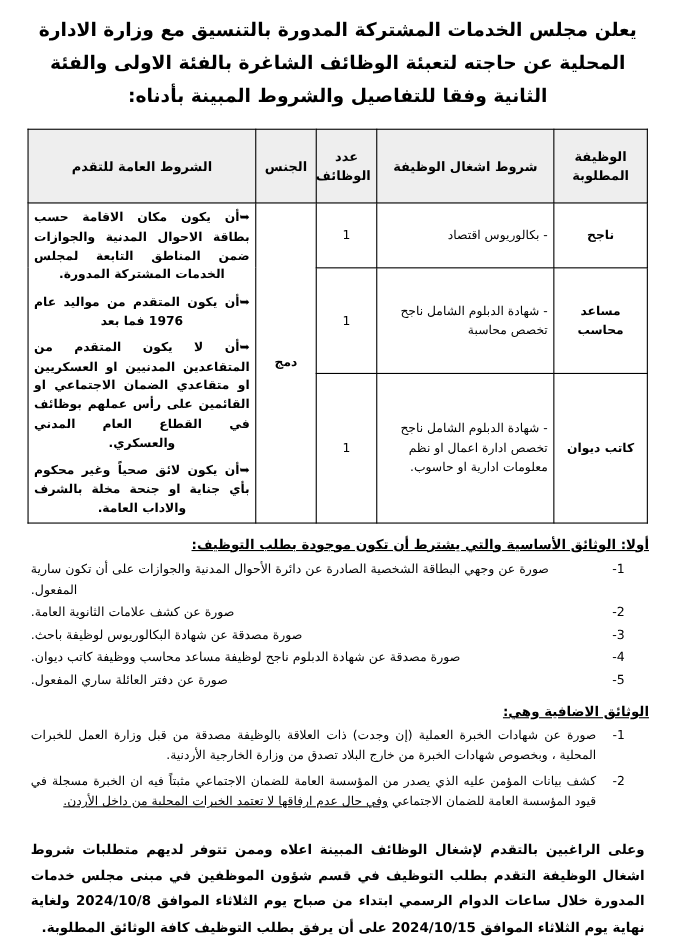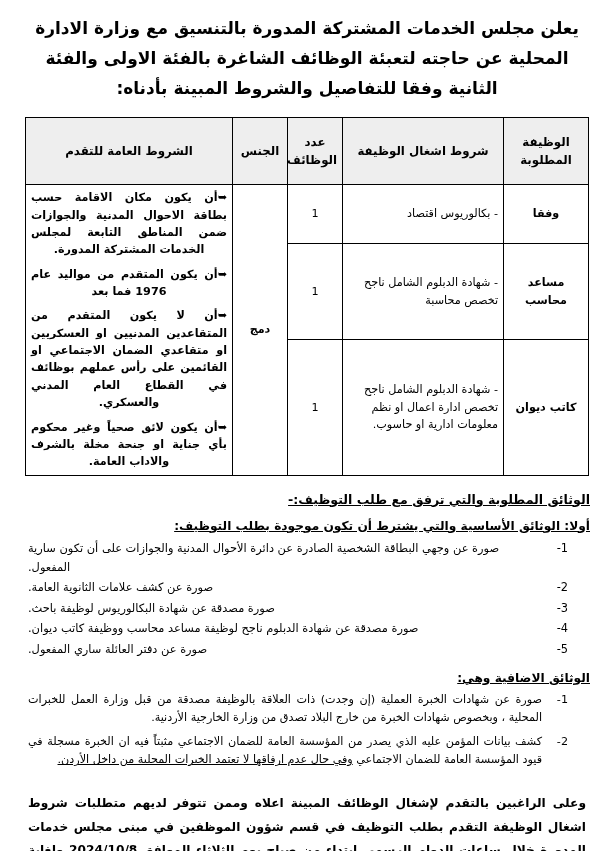--- a/index.html
+++ b/index.html
@@ -171,21 +171,21 @@
       <tr>
         <th class="col-title">الوظيفة المطلوبة</th>
         <th class="col-cond">شروط اشغال الوظيفة</th>
         <th class="col-num">عدد الوظائف</th>
         <th class="col-gender">الجنس</th>
         <th class="col-general">الشروط العامة للتقدم</th>
       </tr>
     </thead>
     <tbody>
       <tr>
-        <td class="col-title">وفقا</td>
+        <td class="col-title">ناجح</td>
         <td class="col-cond">
           <span class="cond-line">- بكالوريوس اقتصاد</span>
         </td>
         <td class="col-num">1</td>
         <td class="col-gender" rowspan="3">دمج</td>
         <td class="col-general" rowspan="3">
           <span class="gen-item"><span class="bullet">➥</span><span>أن يكون مكان الاقامة حسب بطاقة الاحوال المدنية والجوازات ضمن المناطق التابعة لمجلس الخدمات المشتركة المدورة.</span></span>
           <span class="gen-item"><span class="bullet">➥</span><span>أن يكون المتقدم من مواليد عام 1976 فما بعد</span></span>
           <span class="gen-item"><span class="bullet">➥</span><span>أن لا يكون المتقدم من المتقاعدين المدنيين او العسكريين او متقاعدي الضمان الاجتماعي او القائمين على رأس عملهم بوظائف في القطاع العام المدني والعسكري.</span></span>
           <span class="gen-item"><span class="bullet">➥</span><span>أن يكون لائق صحياً وغير محكوم بأي جناية او جنحة مخلة بالشرف والاداب العامة.</span></span>
@@ -201,21 +201,20 @@
       <tr>
         <td class="col-title">كاتب ديوان</td>
         <td class="col-cond">
           <span class="cond-line">- شهادة الدبلوم الشامل ناجح تخصص ادارة اعمال او نظم معلومات ادارية او حاسوب.</span>
         </td>
         <td class="col-num">1</td>
       </tr>
     </tbody>
   </table>
 
-  <div class="section-head">الوثائق المطلوبة  والتي ترفق مع طلب التوظيف:-</div>
 
   <div class="section-sub">أولا: الوثائق الأساسية والتي يشترط أن تكون موجودة بطلب التوظيف:</div>
 
   <ol class="doclist tight">
     <li>صورة عن وجهي البطاقة الشخصية الصادرة عن دائرة الأحوال المدنية والجوازات على أن تكون سارية المفعول.</li>
     <li>صورة عن كشف علامات الثانوية العامة.</li>
     <li>صورة مصدقة عن شهادة البكالوريوس لوظيفة باحث.</li>
     <li>صورة مصدقة عن شهادة الدبلوم ناجح لوظيفة مساعد محاسب ووظيفة كاتب ديوان.</li>
     <li>صورة عن دفتر العائلة ساري المفعول.</li>
   </ol>

